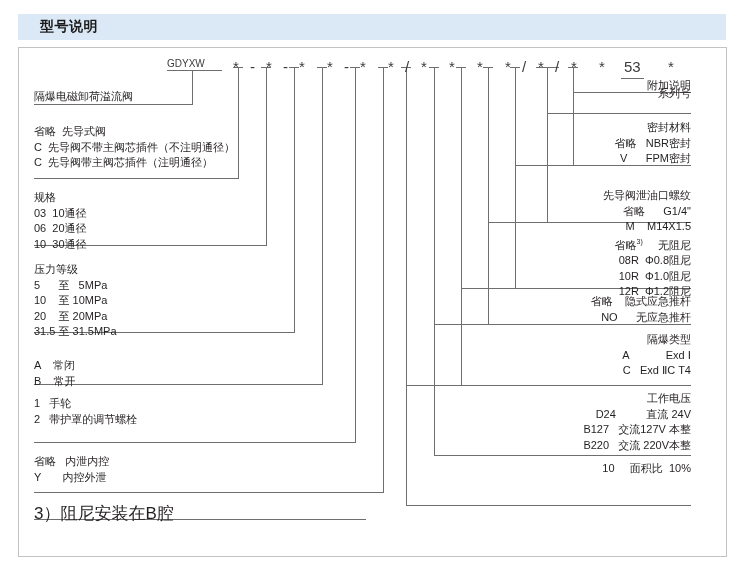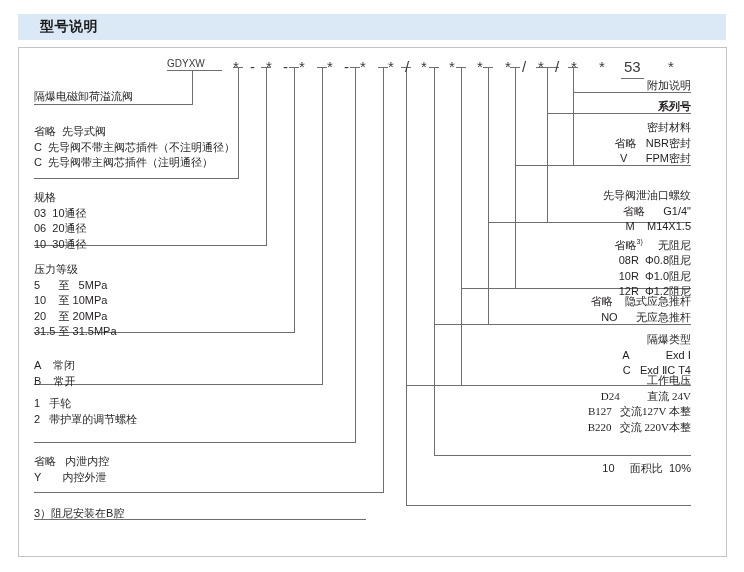--- a/index.html
+++ b/index.html
@@ -13,21 +13,21 @@
             letter-spacing:.5px;color:#1a1a1a;}
 
   
   .frame{position:absolute;left:18px;top:47px;width:707px;height:508px;
          border:1px solid #c3c3c3;background:#fff;}
 
   
   svg.lines{position:absolute;left:0;top:0;width:744px;height:572px;pointer-events:none;}
 
   
-  .t{position:absolute;font-size:11px;line-height:15px;white-space:pre;color:#231f20;}
+  .t{position:absolute;font-size:17px;line-height:15px;white-space:pre;color:#231f20;}
   .code{position:absolute;font-size:10px;letter-spacing:0px;white-space:pre;color:#3b3b3b;}
   .mono-star{position:absolute;font-size:15px;white-space:pre;color:#3b3b3b;}
   .sup{font-size:7px;vertical-align:super;}
 
   .blk{position:absolute;}
   .blk .row{white-space:pre;font-size:11px;line-height:15.5px;}
   .blk.rt .row{text-align:right;}
 </style>
 </head>
 <body>
@@ -176,21 +176,21 @@
       <div class="blk" style="left: 34px; top: 454px;">
         <div class="row">省略   内泄内控</div>
         <div class="row">Y       内控外泄</div>
       </div>
     </div>
 
   <div id="right-col">
       <div class="blk rt" style="left: 400px; width: 291px; top: 78px;">
         <div class="row">附加说明</div>
       </div>
-      <div class="blk rt" style="left: 400px; width: 291px; top: 99px; font-weight: bold;">
+      <div class="blk rt" style="left: 400px; width: 291px; top: 86px;">
         <div class="row">系列号</div>
       </div>
       <div class="blk rt" style="left: 400px; width: 291px; top: 120px;">
         <div class="row">密封材料</div>
         <div class="row">省略   NBR密封</div>
         <div class="row">V      FPM密封</div>
       </div>
       <div class="blk rt" style="left: 400px; width: 291px; top: 188px;">
         <div class="row">先导阀泄油口螺纹</div>
         <div class="row">省略      G1/4"</div>
@@ -204,21 +204,21 @@
       </div>
       <div class="blk rt" style="left: 400px; width: 291px; top: 294px;">
         <div class="row">省略    隐式应急推杆</div>
         <div class="row">NO      无应急推杆</div>
       </div>
       <div class="blk rt" style="left: 400px; width: 291px; top: 332px;">
         <div class="row">隔爆类型</div>
         <div class="row">A            Exd Ⅰ</div>
         <div class="row">C   Exd ⅡC T4</div>
       </div>
-      <div class="blk rt" style="left: 400px; width: 291px; top: 373px; font-family: Liberation Serif, serif;">
+      <div class="blk rt" style="left: 400px; width: 291px; top: 391px;">
         <div class="row">工作电压</div>
         <div class="row">D24          直流 24V</div>
         <div class="row">B127   交流127V 本整</div>
         <div class="row">B220   交流 220V本整</div>
       </div>
       <div class="blk rt" style="left: 400px; width: 291px; top: 461px;">
         <div class="row">10     面积比  10%</div>
       </div>
     </div>
 

